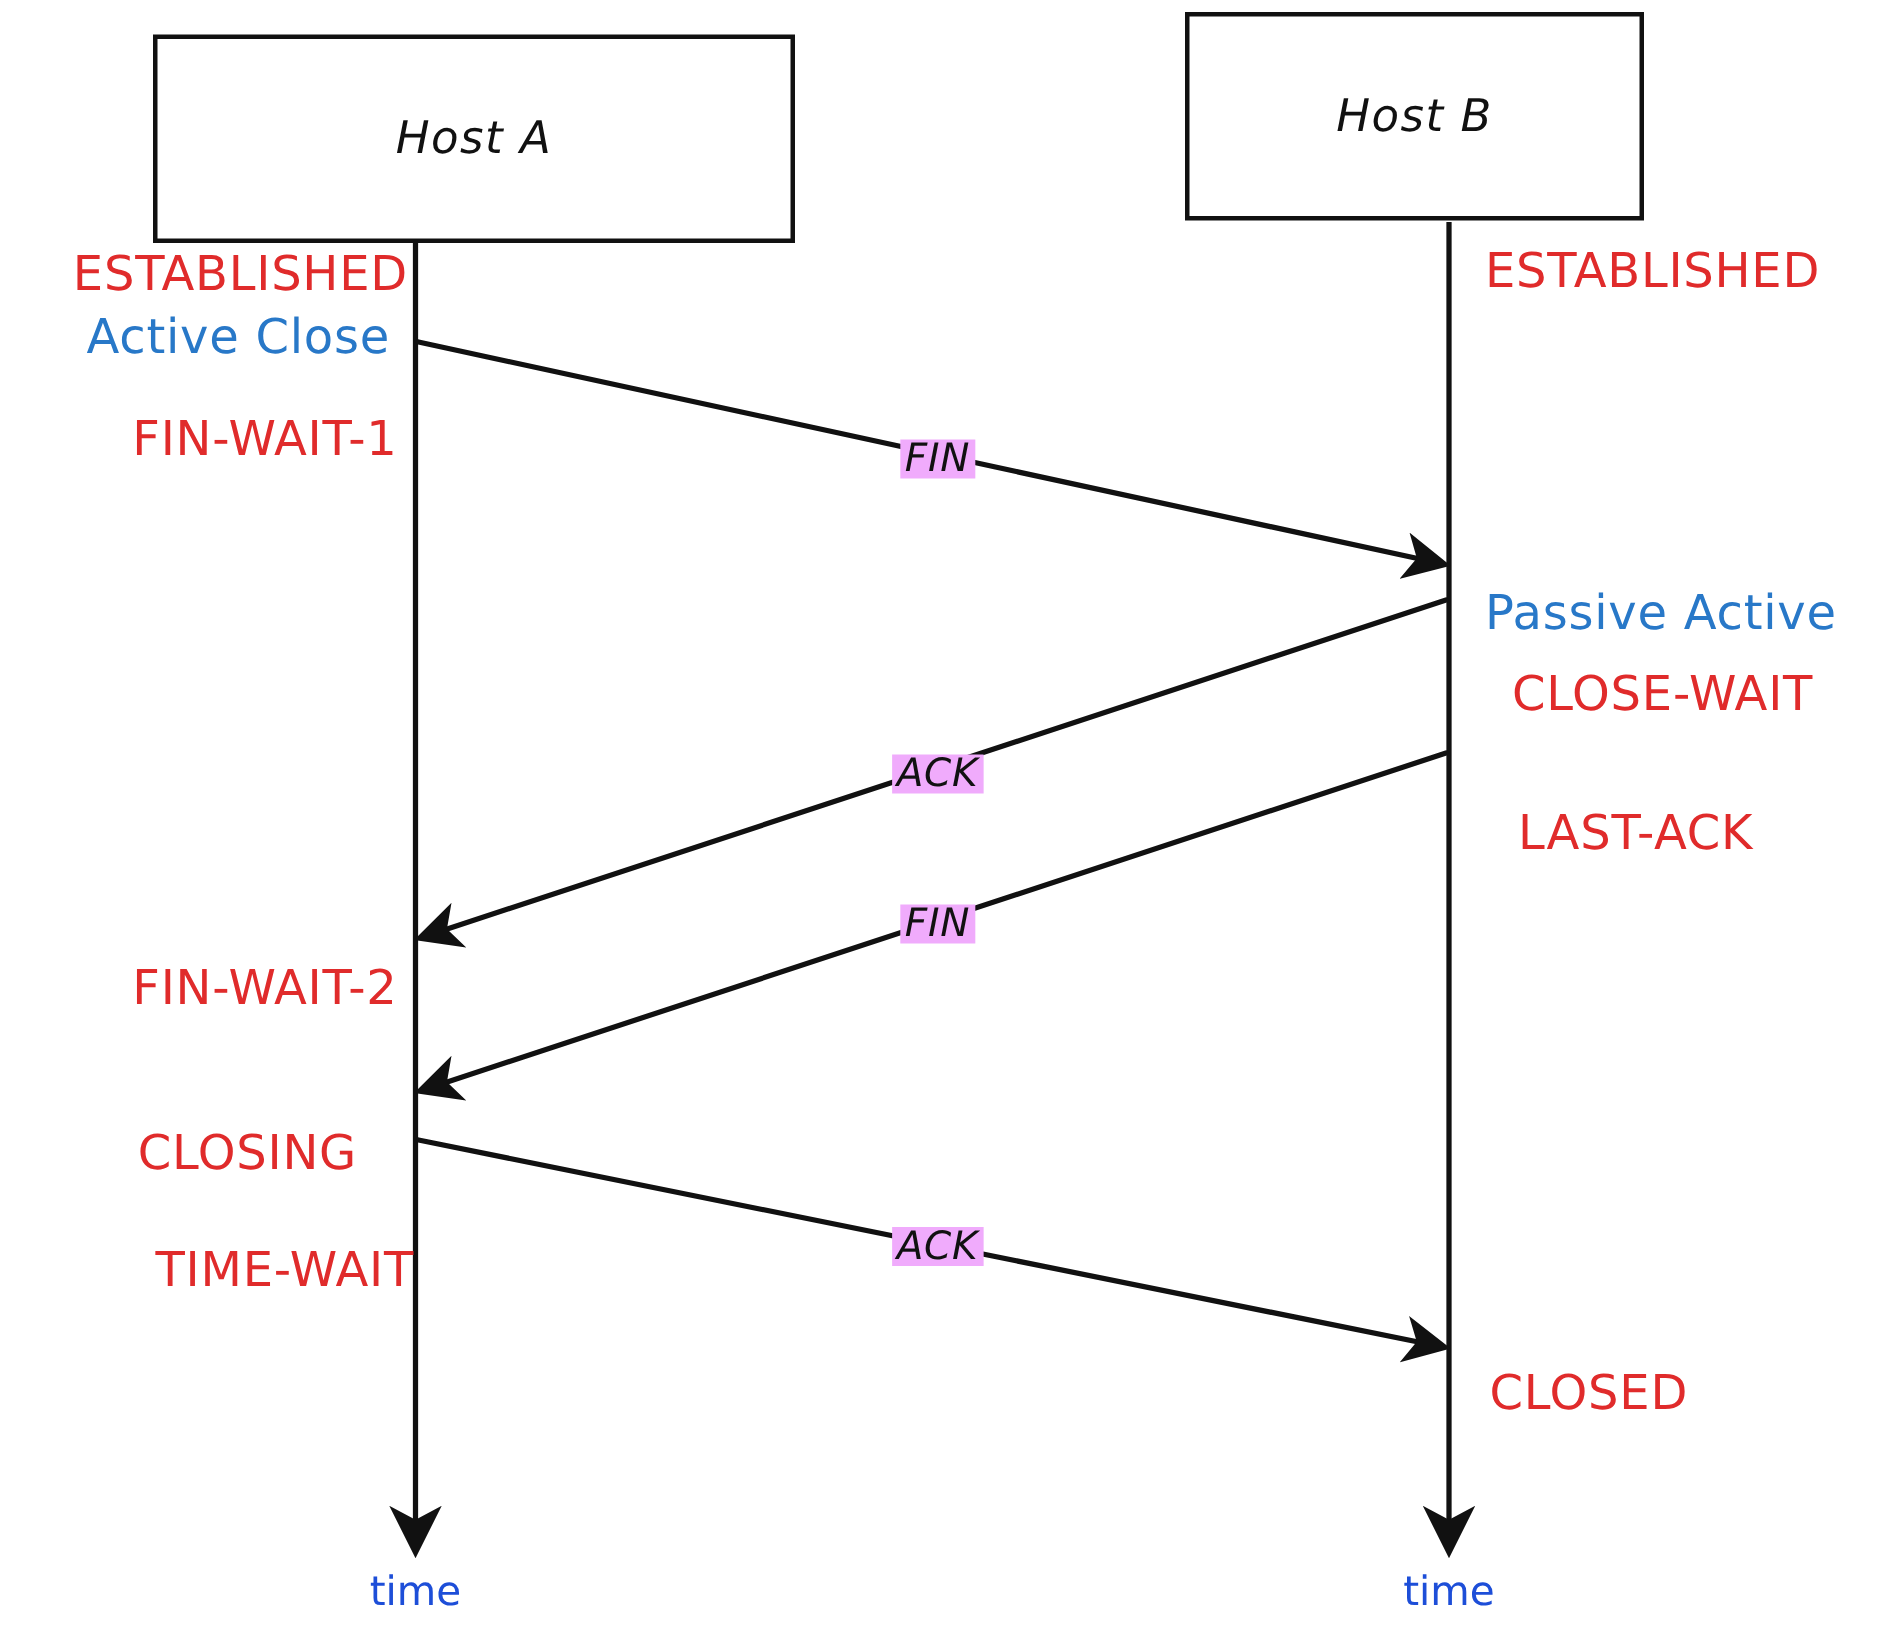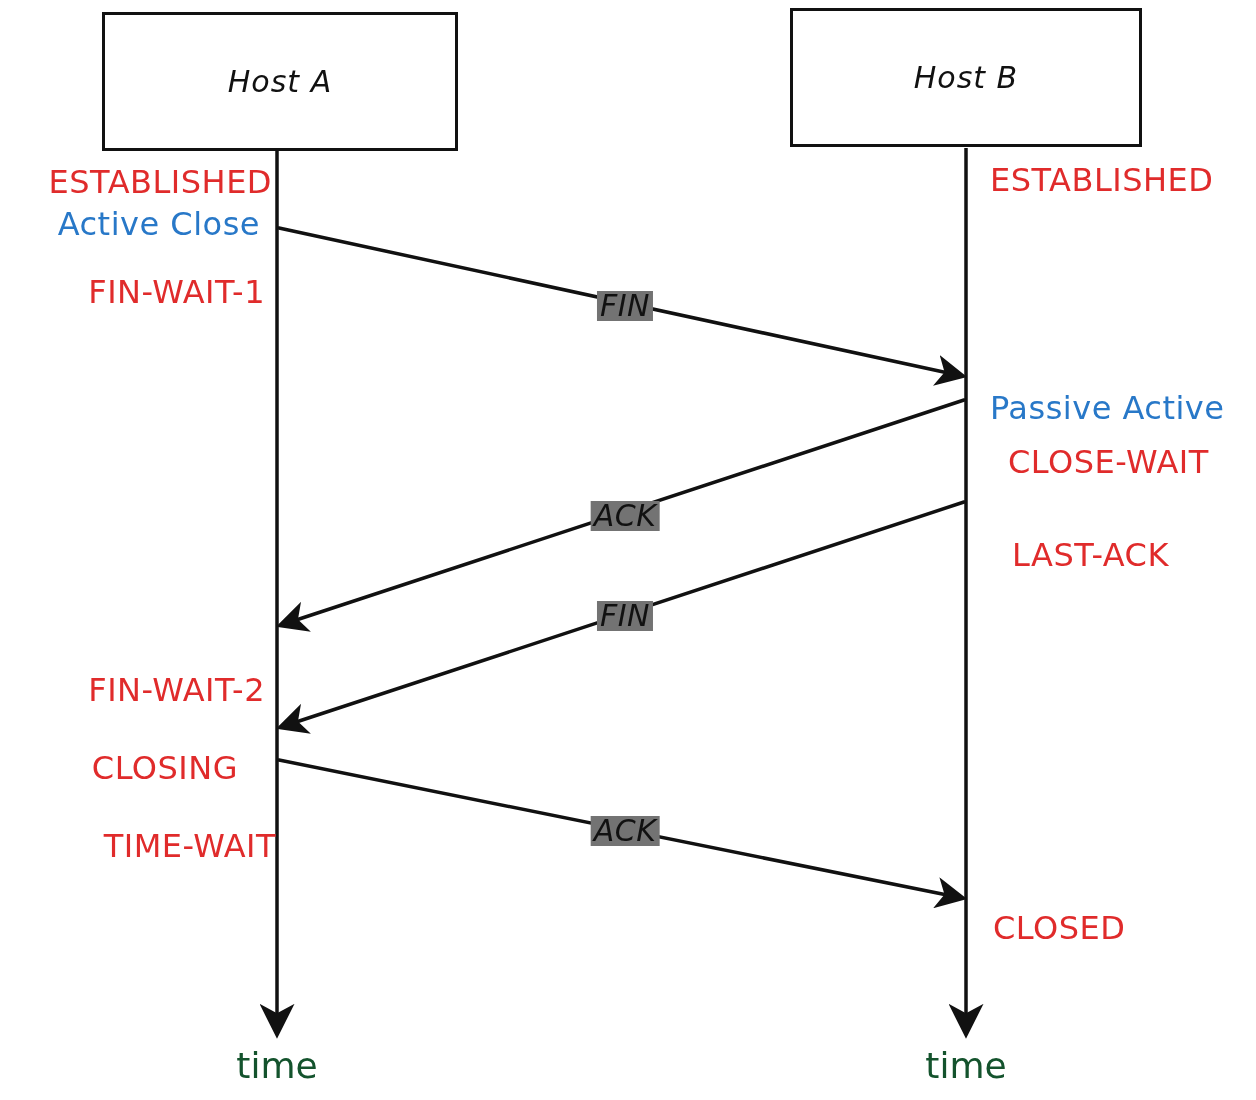--- a/index.html
+++ b/index.html
@@ -53,35 +53,35 @@
     line-height: 1;
   }
   .state-label.red   { color: #e02b2b; }
   .state-label.blue  { color: #2878c8; text-align: right; }
   .state-label.align-right { transform: translate(-100%, -50%); }
   .state-label.align-left  { transform: translate(0, -50%); }
   .msg-label {
     position: absolute;
     white-space: nowrap;
     font-family: "DejaVu Sans", sans-serif;
-    font-size: 30px;
+    font-size: 26px;
     font-style: italic;
     color: #111111;
     letter-spacing: 0.5px;
-    background: #737373;
+    background: #f0abfc;
     padding: 0 3px;
     transform: translate(-50%, -50%);
     line-height: 1;
   }
   .time-label {
     position: absolute;
     white-space: nowrap;
     font-family: "DejaVu Sans", sans-serif;
-    font-size: 36px;
-    color: #14532d;
+    font-size: 27px;
+    color: #1d4ed8;
     transform: translate(-50%, 0);
     line-height: 1;
   }
 </style>
 </head>
 <body>
 
 <div id="diagram-root">
 
   <svg id="diagram-svg" viewBox="0 0 1256 1100" xmlns="http://www.w3.org/2000/svg">
@@ -100,39 +100,39 @@
       </g>
 
     <g id="message-arrows">
         <line x1="279" y1="228" x2="962" y2="376" stroke="#111111" stroke-width="3.5" stroke-linecap="round" marker-end="url(#arrow-head)"></line>
         <line x1="964" y1="400" x2="281" y2="625" stroke="#111111" stroke-width="3.5" stroke-linecap="round" marker-end="url(#arrow-head)"></line>
         <line x1="964" y1="502" x2="281" y2="727" stroke="#111111" stroke-width="3.5" stroke-linecap="round" marker-end="url(#arrow-head)"></line>
         <line x1="279" y1="760" x2="962" y2="898" stroke="#111111" stroke-width="3.5" stroke-linecap="round" marker-end="url(#arrow-head)"></line>
       </g>
   </svg>
 
-  <div class="host-box" id="box-host-a" style="left: 102px; top: 12px; width: 356px; height: 139px;">
+  <div class="host-box" id="box-host-a" style="left: 102px; top: 23px; width: 428px; height: 139px;">
     <span class="host-label">Host A</span>
   </div>
 
-  <div class="host-box" id="box-host-b" style="left: 790px; top: 8px; width: 352px; height: 139px;">
+  <div class="host-box" id="box-host-b" style="left: 790px; top: 8px; width: 306px; height: 139px;">
     <span class="host-label">Host B</span>
   </div>
 
   <div id="overlay-labels">
       <div class="time-label" style="left: 277px; top: 1048px;">time</div>
       <div class="time-label" style="left: 966px; top: 1048px;">time</div>
       <div class="msg-label" style="left: 625px; top: 306px;">FIN</div>
       <div class="msg-label" style="left: 625px; top: 516px;">ACK</div>
       <div class="msg-label" style="left: 625px; top: 616px;">FIN</div>
       <div class="msg-label" style="left: 625px; top: 831px;">ACK</div>
       <div class="state-label red align-right" style="left: 272px; top: 182px;">ESTABLISHED</div>
       <div class="state-label blue align-right" style="left: 260px; top: 224px;">Active Close</div>
       <div class="state-label red align-right" style="left: 265px; top: 292px;">FIN-WAIT-1</div>
-      <div class="state-label red align-right" style="left: 265px; top: 690px;">FIN-WAIT-2</div>
+      <div class="state-label red align-right" style="left: 265px; top: 658px;">FIN-WAIT-2</div>
       <div class="state-label red align-right" style="left: 238px; top: 768px;">CLOSING</div>
       <div class="state-label red align-right" style="left: 276px; top: 846px;">TIME-WAIT</div>
       <div class="state-label red align-left" style="left: 990px; top: 180px;">ESTABLISHED</div>
       <div class="state-label blue align-left" style="left: 990px; top: 408px;">Passive Active</div>
       <div class="state-label red align-left" style="left: 1008px; top: 462px;">CLOSE-WAIT</div>
       <div class="state-label red align-left" style="left: 1012px; top: 555px;">LAST-ACK</div>
       <div class="state-label red align-left" style="left: 993px; top: 928px;">CLOSED</div>
     </div>
 
 </div>

